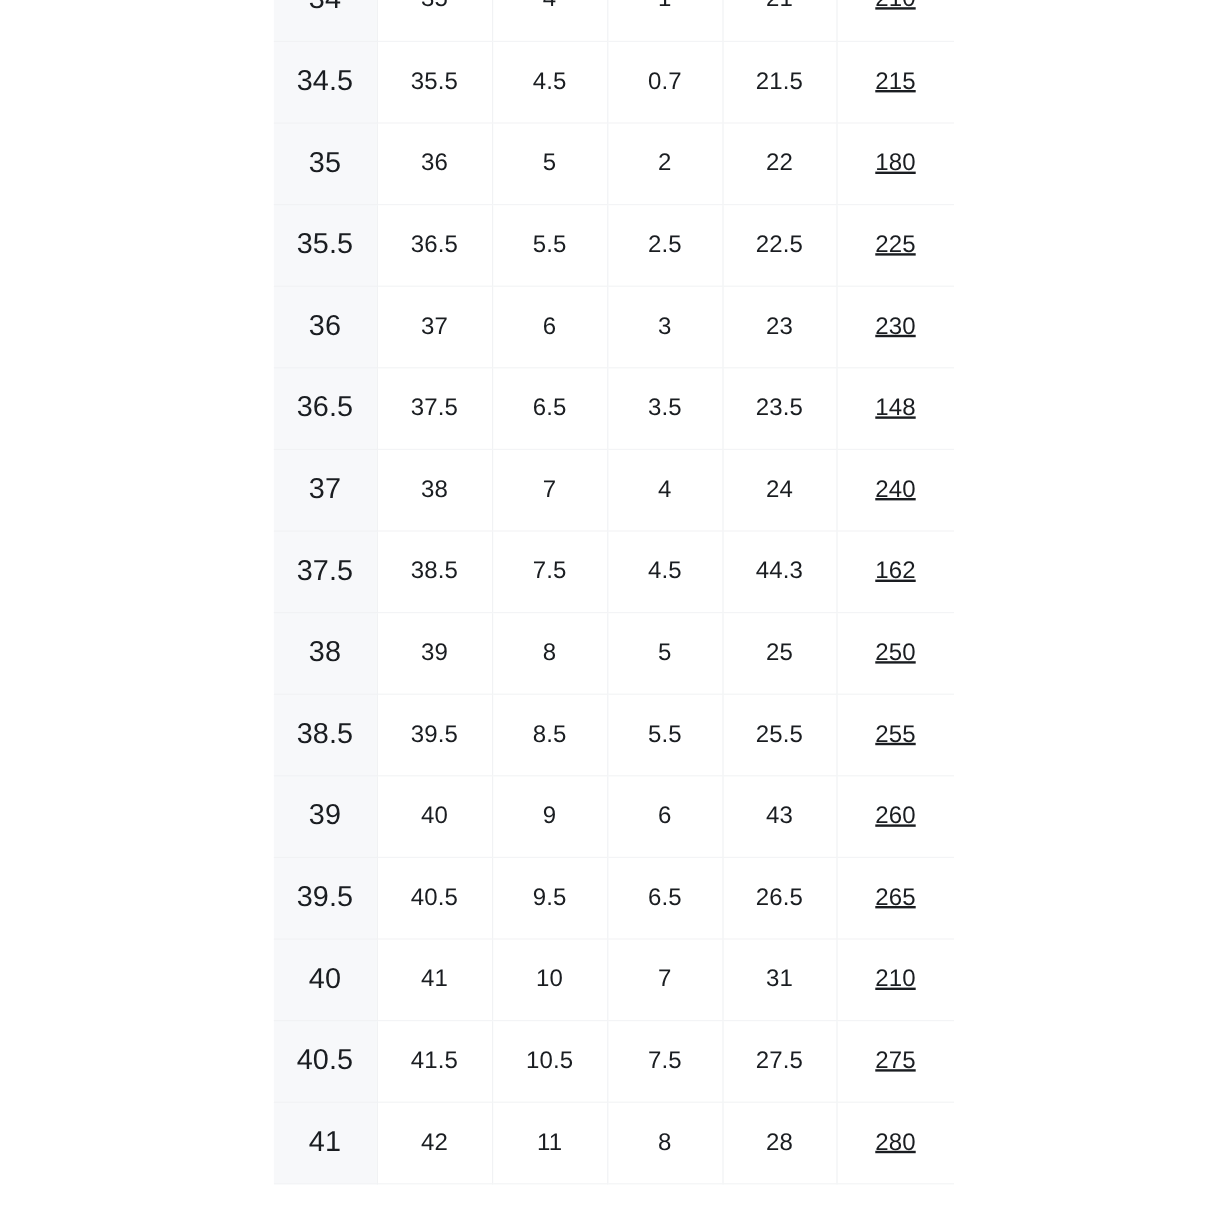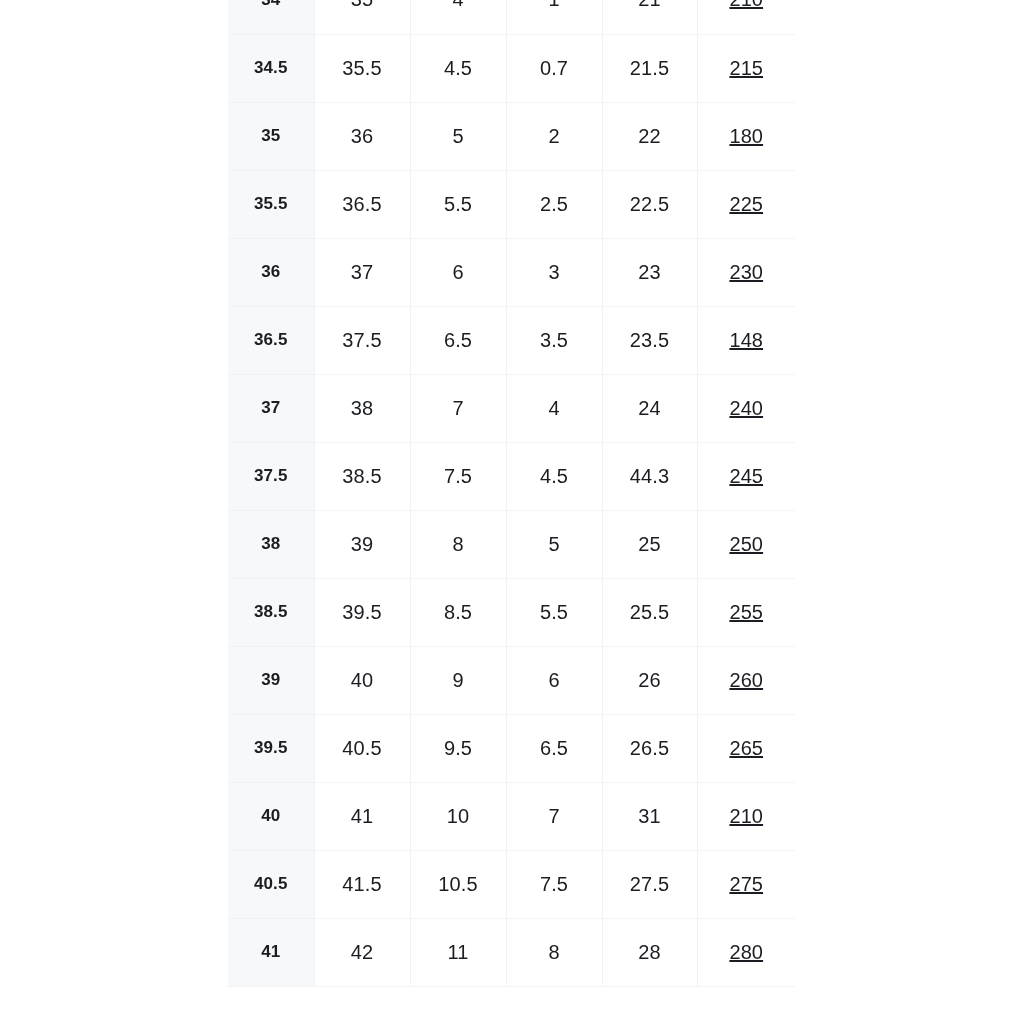--- a/index.html
+++ b/index.html
@@ -48,22 +48,22 @@
     background: #ffffff;
     color: #1a1d21;
     font-size: 20px;
     font-weight: 500;
     letter-spacing: 0.1px;
     border-right: 1px solid #f1f2f4;
     border-bottom: 1px solid #f3f4f6;
   }
   #size-table td.primary-col {
     background: #f7f8fa;
-    font-weight: 700;
-    font-size: 17px;
+    font-weight: 400;
+    font-size: 24px;
     border-right: 1px solid #f1f2f4;
     border-bottom: 1px solid #f1f2f4;
   }
   #size-table td.last-col {
     border-right: none;
     text-decoration: underline;
   }
   
   col.c0 { width: 86px; }
   col.c1 { width: 96px; }
@@ -142,21 +142,21 @@
             <td>4</td>
             <td>24</td>
             <td class=" last-col">240</td>
           </tr>
           <tr>
             <td class="primary-col">37.5</td>
             <td>38.5</td>
             <td>7.5</td>
             <td>4.5</td>
             <td>44.3</td>
-            <td class=" last-col">245</td>
+            <td class=" last-col">162</td>
           </tr>
           <tr>
             <td class="primary-col">38</td>
             <td>39</td>
             <td>8</td>
             <td>5</td>
             <td>25</td>
             <td class=" last-col">250</td>
           </tr>
           <tr>
@@ -165,21 +165,21 @@
             <td>8.5</td>
             <td>5.5</td>
             <td>25.5</td>
             <td class=" last-col">255</td>
           </tr>
           <tr>
             <td class="primary-col">39</td>
             <td>40</td>
             <td>9</td>
             <td>6</td>
-            <td>26</td>
+            <td>43</td>
             <td class=" last-col">260</td>
           </tr>
           <tr>
             <td class="primary-col">39.5</td>
             <td>40.5</td>
             <td>9.5</td>
             <td>6.5</td>
             <td>26.5</td>
             <td class=" last-col">265</td>
           </tr>

